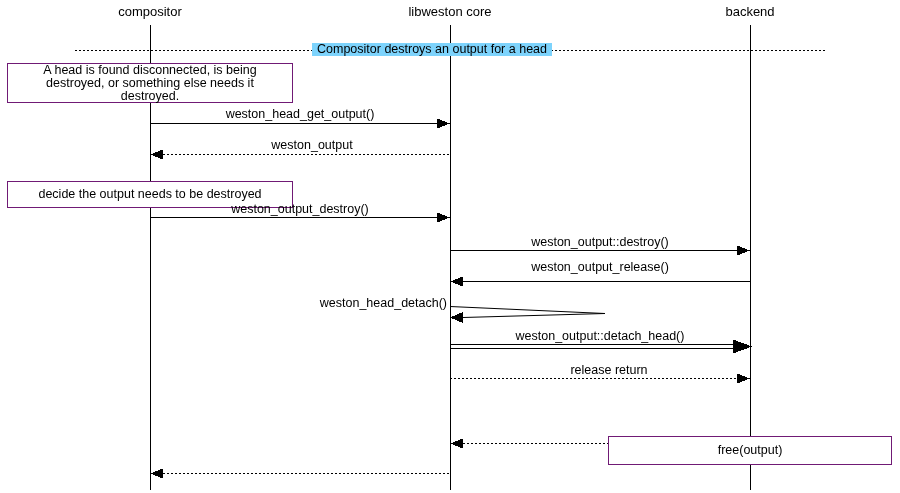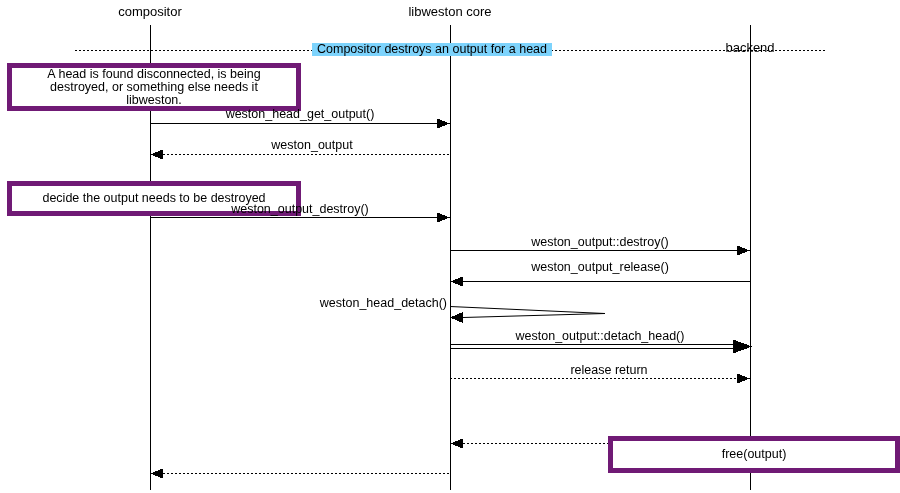--- a/index.html
+++ b/index.html
@@ -11,21 +11,21 @@
   .lbl{
     position:absolute;font-size:12.5px;line-height:13px;white-space:nowrap;z-index:3;
   }
   .lbl.center{text-align:center;}
   .lbl.right{text-align:right;}
   .participant{font-size:13px;}
   .divider-label{
     background:#7dd3fc;padding:0 5px;z-index:2;text-align:center;
   }
   .notebox{
-    position:absolute;border:5px solid #701a75;background:#ffffff;z-index:2;
+    position:absolute;border:1px solid #701a75;background:#ffffff;z-index:2;
     display:flex;flex-direction:column;align-items:center;justify-content:center;
     text-align:center;font-size:12.5px;line-height:13px;
   }
   .notebox span{display:block;white-space:nowrap;}
 </style>
 </head>
 <body>
 
 <div class="stage">
 
@@ -64,28 +64,28 @@
 
     <line x1="463" y1="443.5" x2="750" y2="443.5" stroke="#000" stroke-dasharray="2 2"></line>
     <polygon points="450,443.5 463,438.5 463,448.5" fill="#000"></polygon>
 
     <line x1="163" y1="473.5" x2="450" y2="473.5" stroke="#000" stroke-dasharray="2 2"></line>
     <polygon points="150,473.5 163,468.5 163,478.5" fill="#000"></polygon>
   </svg>
 
   <div class="lbl center participant" style="left:50px;top:5px;width:200px;">compositor</div>
   <div class="lbl center participant" style="left:350px;top:5px;width:200px;">libweston core</div>
-  <div class="lbl center participant" style="left:650px;top:5px;width:200px;margin-top:36px;">backend</div>
+  <div class="lbl center participant" style="left:650px;top:5px;width:200px;">backend</div>
 
   <div class="lbl center divider-label" style="left:312px;top:43px;">Compositor destroys an output for a head</div>
 
   <div class="notebox" style="left:7px;top:63px;width:284px;height:38px;">
     <span>A head is found disconnected, is being</span>
     <span>destroyed, or something else needs it</span>
-    <span>libweston.</span>
+    <span>destroyed.</span>
   </div>
 
   <div class="lbl center" style="left:150px;top:108px;width:300px;">weston_head_get_output()</div>
   <div class="lbl center" style="left:150px;top:139px;width:300px;padding-left:12px;">weston_output</div>
 
   <div class="notebox" style="left:7px;top:173px;width:284px;height:25px;margin-top:8px;">
     <span>decide the output needs to be destroyed</span>
   </div>
 
   <div class="lbl center" style="left:150px;top:203px;width:300px;">weston_output_destroy()</div>

